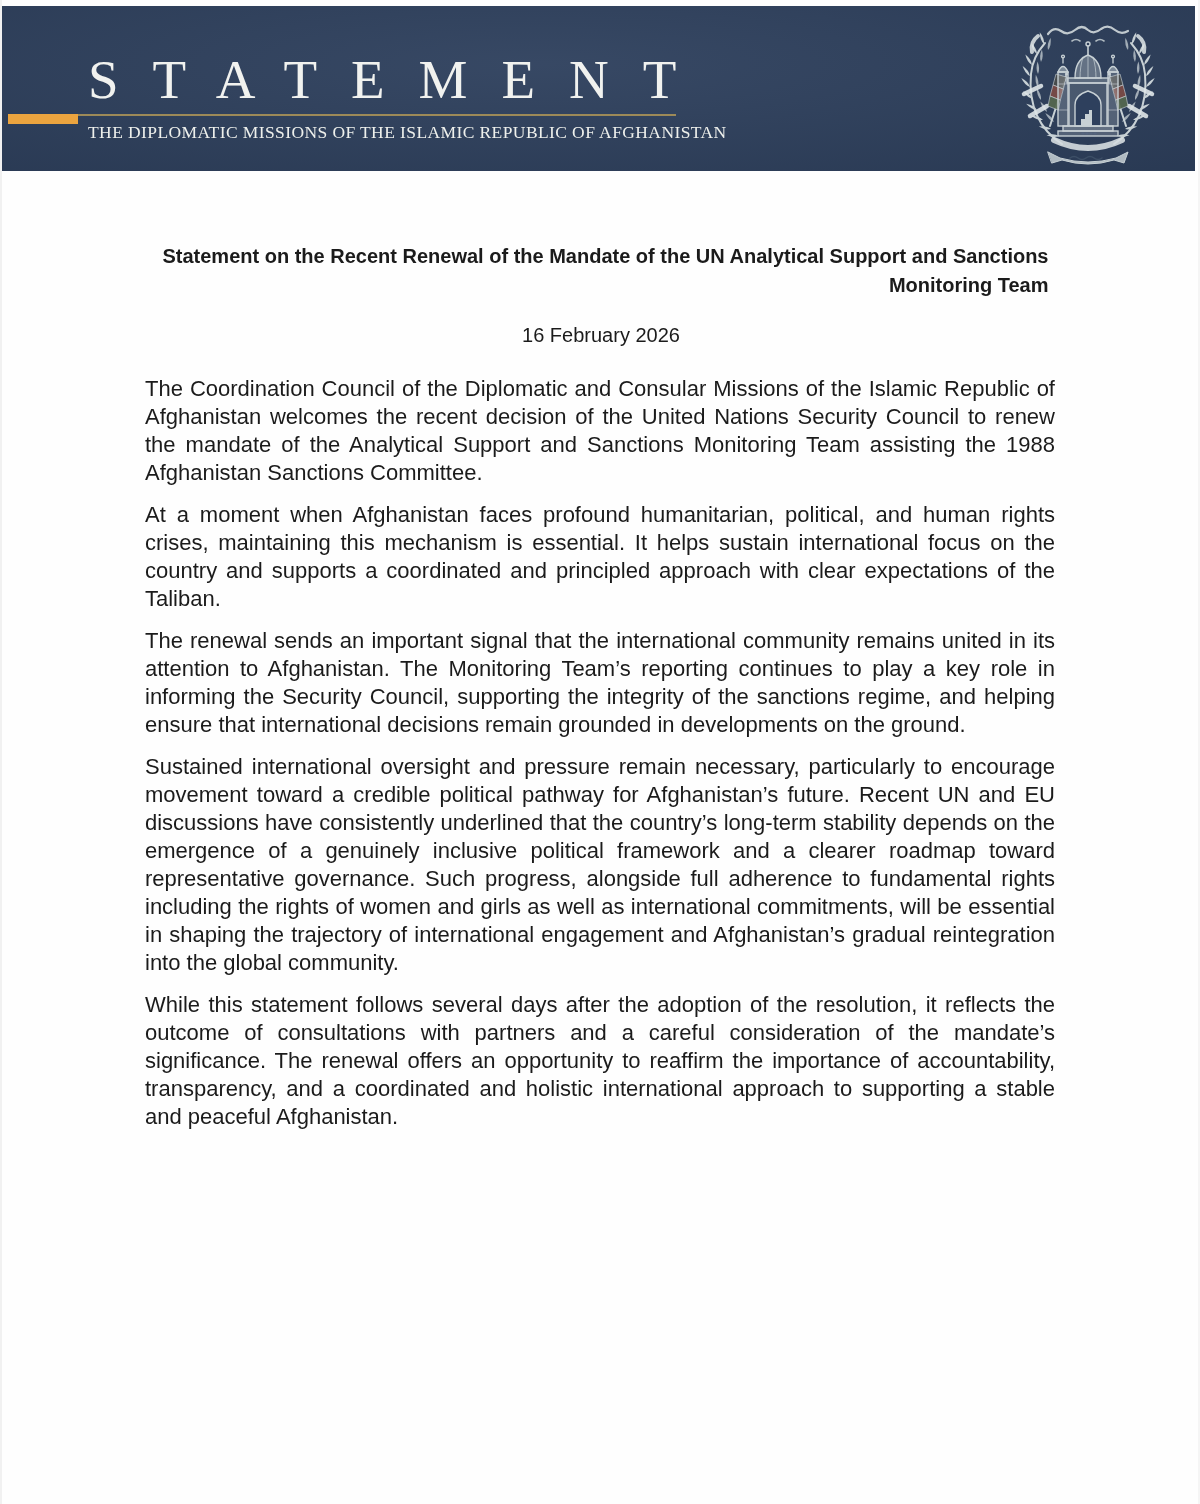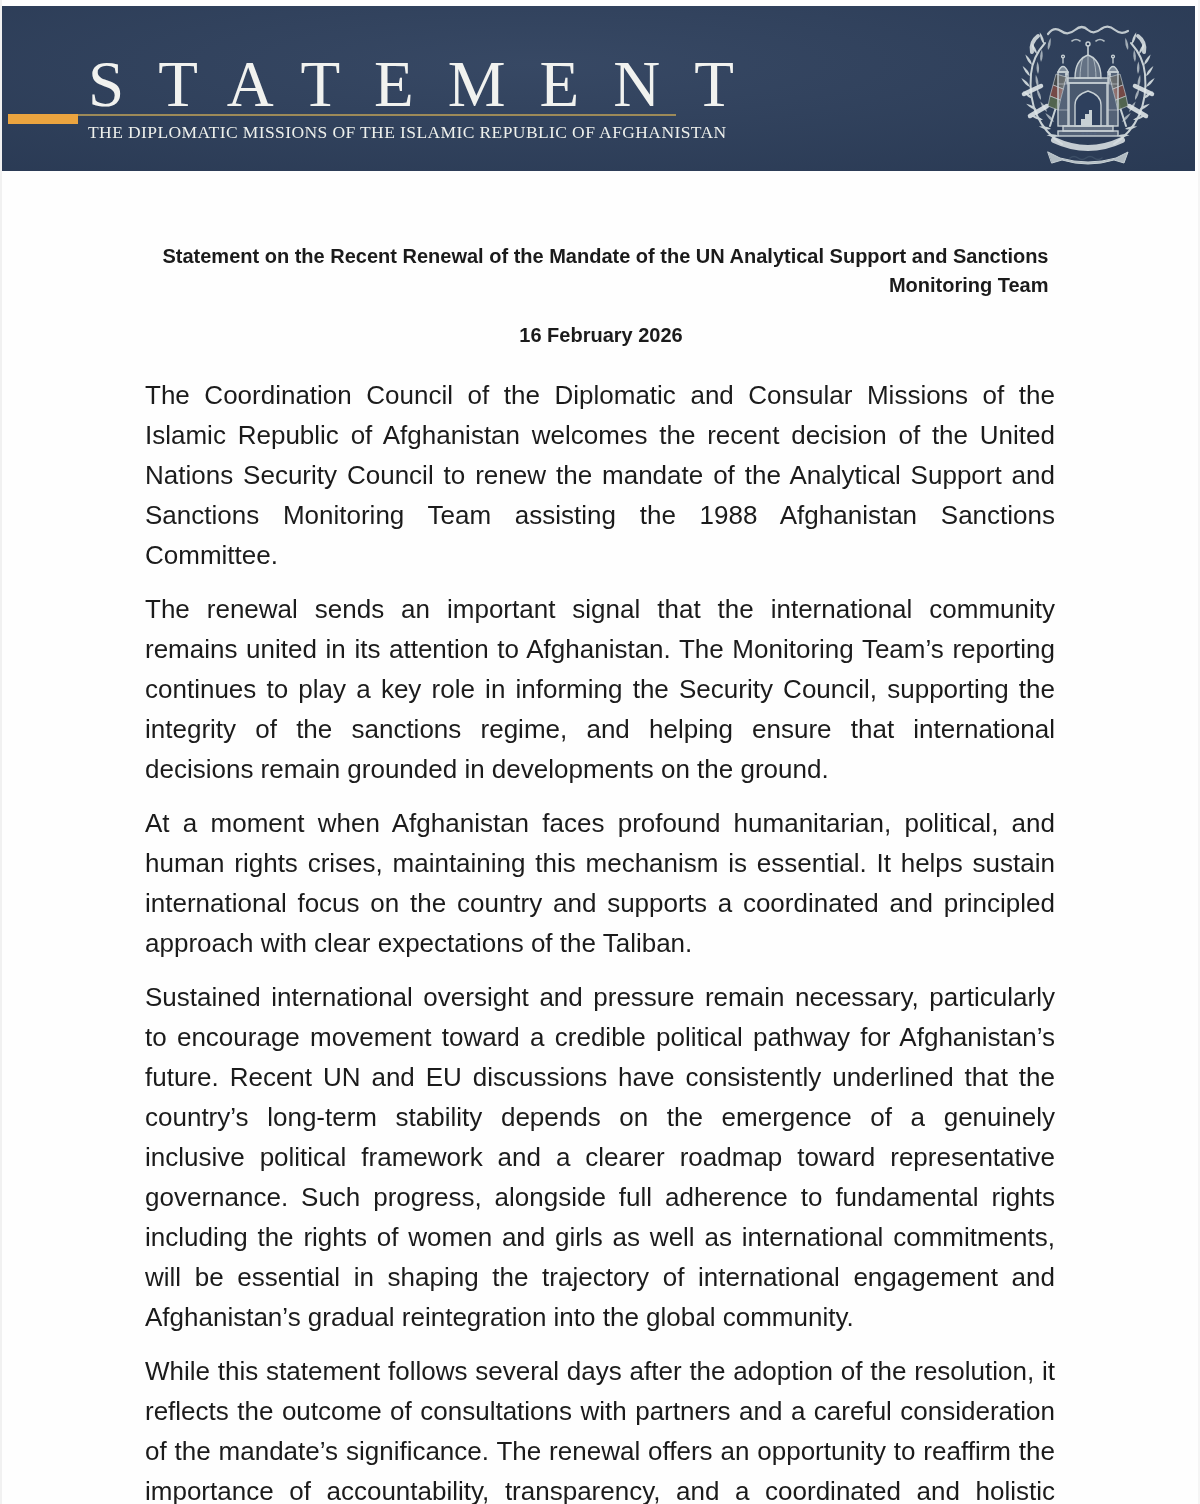--- a/index.html
+++ b/index.html
@@ -11,21 +11,21 @@
   }
   
   .banner {
     position:absolute; left:2px; top:6px; width:1193px; height:165px;
     background:#2e405d;
     background-image:radial-gradient(ellipse at 45% 35%, rgba(255,255,255,0.045), rgba(0,0,0,0.10));
   }
   .banner-title {
     position:absolute; left:86px; top:46px;
     font-family:"Liberation Serif", serif;
-    font-size:65px; line-height:1; letter-spacing:34px;
+    font-size:55px; line-height:1; letter-spacing:34px;
     color:#f1f2ef; white-space:nowrap;
   }
   .gold-bar {
     position:absolute; left:6px; top:108px; width:70px; height:10px;
     background:#eba43f;
   }
   .gold-line {
     position:absolute; left:76px; top:108px; width:598px; height:2px;
     background:#9d8a58;
   }
@@ -42,25 +42,25 @@
   .doc {
     position:absolute; left:145px; top:242px; width:912px;
     color:#1b1b1b;
   }
   .doc h1 {
     margin:0 auto; max-width:895px;
     font-size:20px; line-height:29px; font-weight:bold; text-align:right;
   }
   .doc .date {
     margin-top:24px;
-    font-size:20px; font-weight:bold; text-align:center;
+    font-size:20px; font-weight:normal; text-align:center;
   }
   .doc p {
     margin:14px 2px 0 0;
-    font-size:26px; line-height:40px;
+    font-size:22px; line-height:28px;
     text-align:justify; text-justify:inter-word;
   }
   .doc p:first-of-type { margin-top:28px; }
 </style>
 </head>
 <body>
 
 <div class="page">
 
   <header class="banner">
@@ -139,19 +139,19 @@
         <path d="M40 142 L52 148 Q80 156 108 148 L120 142 L116 153 L106 150 Q80 158 54 150 L44 153 Z" fill="rgba(200,209,213,0.85)" stroke-width="1"></path>
         <path d="M62 148 q4 -3 8 0 q4 3 8 0 q4 -3 8 0 q4 3 8 0" stroke="#3d4f66" stroke-width="1.5"></path>
       </svg>
     </div>
   </header>
 
   <main class="doc">
     <h1>Statement on the Recent Renewal of the Mandate of the UN Analytical Support and Sanctions Monitoring Team</h1>
     <div class="date">16 February 2026</div>
     <p>The Coordination Council of the Diplomatic and Consular Missions of the Islamic Republic of Afghanistan welcomes the recent decision of the United Nations Security Council to renew the mandate of the Analytical Support and Sanctions Monitoring Team assisting the 1988 Afghanistan Sanctions Committee.</p>
+    <p>At a moment when Afghanistan faces profound humanitarian, political, and human rights crises, maintaining this mechanism is essential. It helps sustain international focus on the country and supports a coordinated and principled approach with clear expectations of the Taliban.</p>
     <p>The renewal sends an important signal that the international community remains united in its attention to Afghanistan. The Monitoring Team’s reporting continues to play a key role in informing the Security Council, supporting the integrity of the sanctions regime, and helping ensure that international decisions remain grounded in developments on the ground.</p>
-    <p>At a moment when Afghanistan faces profound humanitarian, political, and human rights crises, maintaining this mechanism is essential. It helps sustain international focus on the country and supports a coordinated and principled approach with clear expectations of the Taliban.</p>
     <p>Sustained international oversight and pressure remain necessary, particularly to encourage movement toward a credible political pathway for Afghanistan’s future. Recent UN and EU discussions have consistently underlined that the country’s long-term stability depends on the emergence of a genuinely inclusive political framework and a clearer roadmap toward representative governance. Such progress, alongside full adherence to fundamental rights including the rights of women and girls as well as international commitments, will be essential in shaping the trajectory of international engagement and Afghanistan’s gradual reintegration into the global community.</p>
     <p>While this statement follows several days after the adoption of the resolution, it reflects the outcome of consultations with partners and a careful consideration of the mandate’s significance. The renewal offers an opportunity to reaffirm the importance of accountability, transparency, and a coordinated and holistic international approach to supporting a stable and peaceful Afghanistan.</p>
   </main>
 
 </div>
 
 </body></html>

